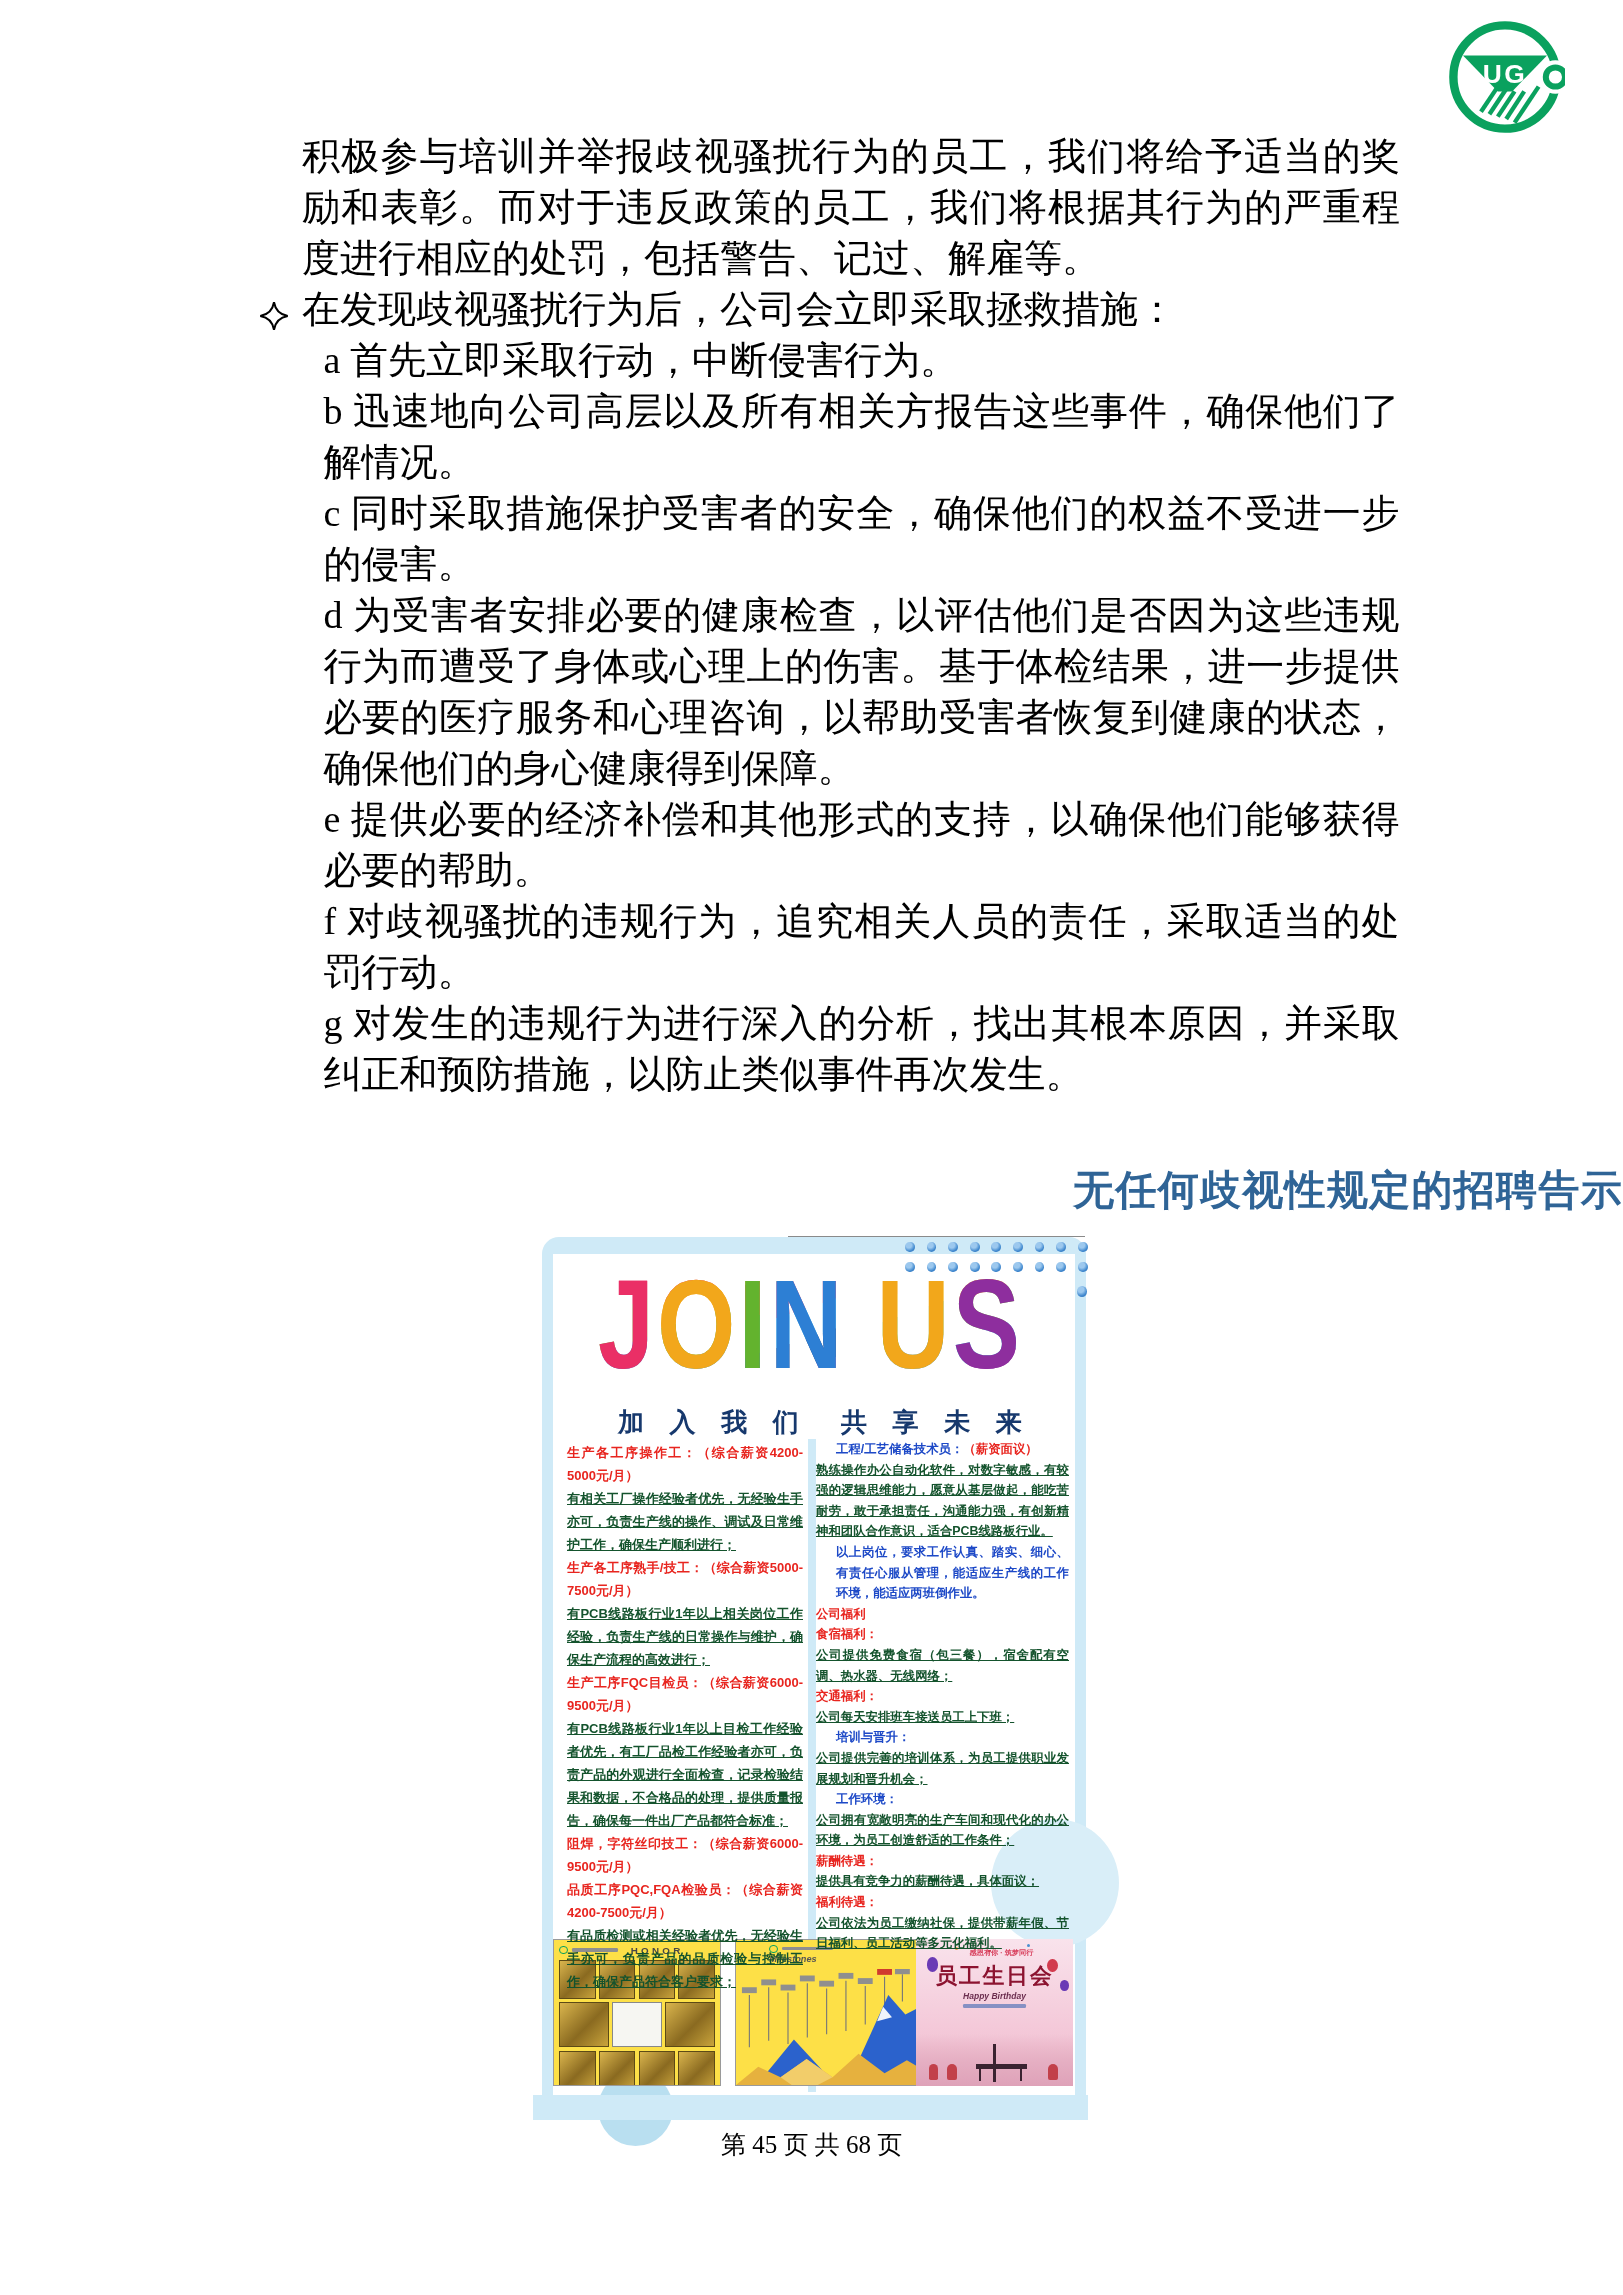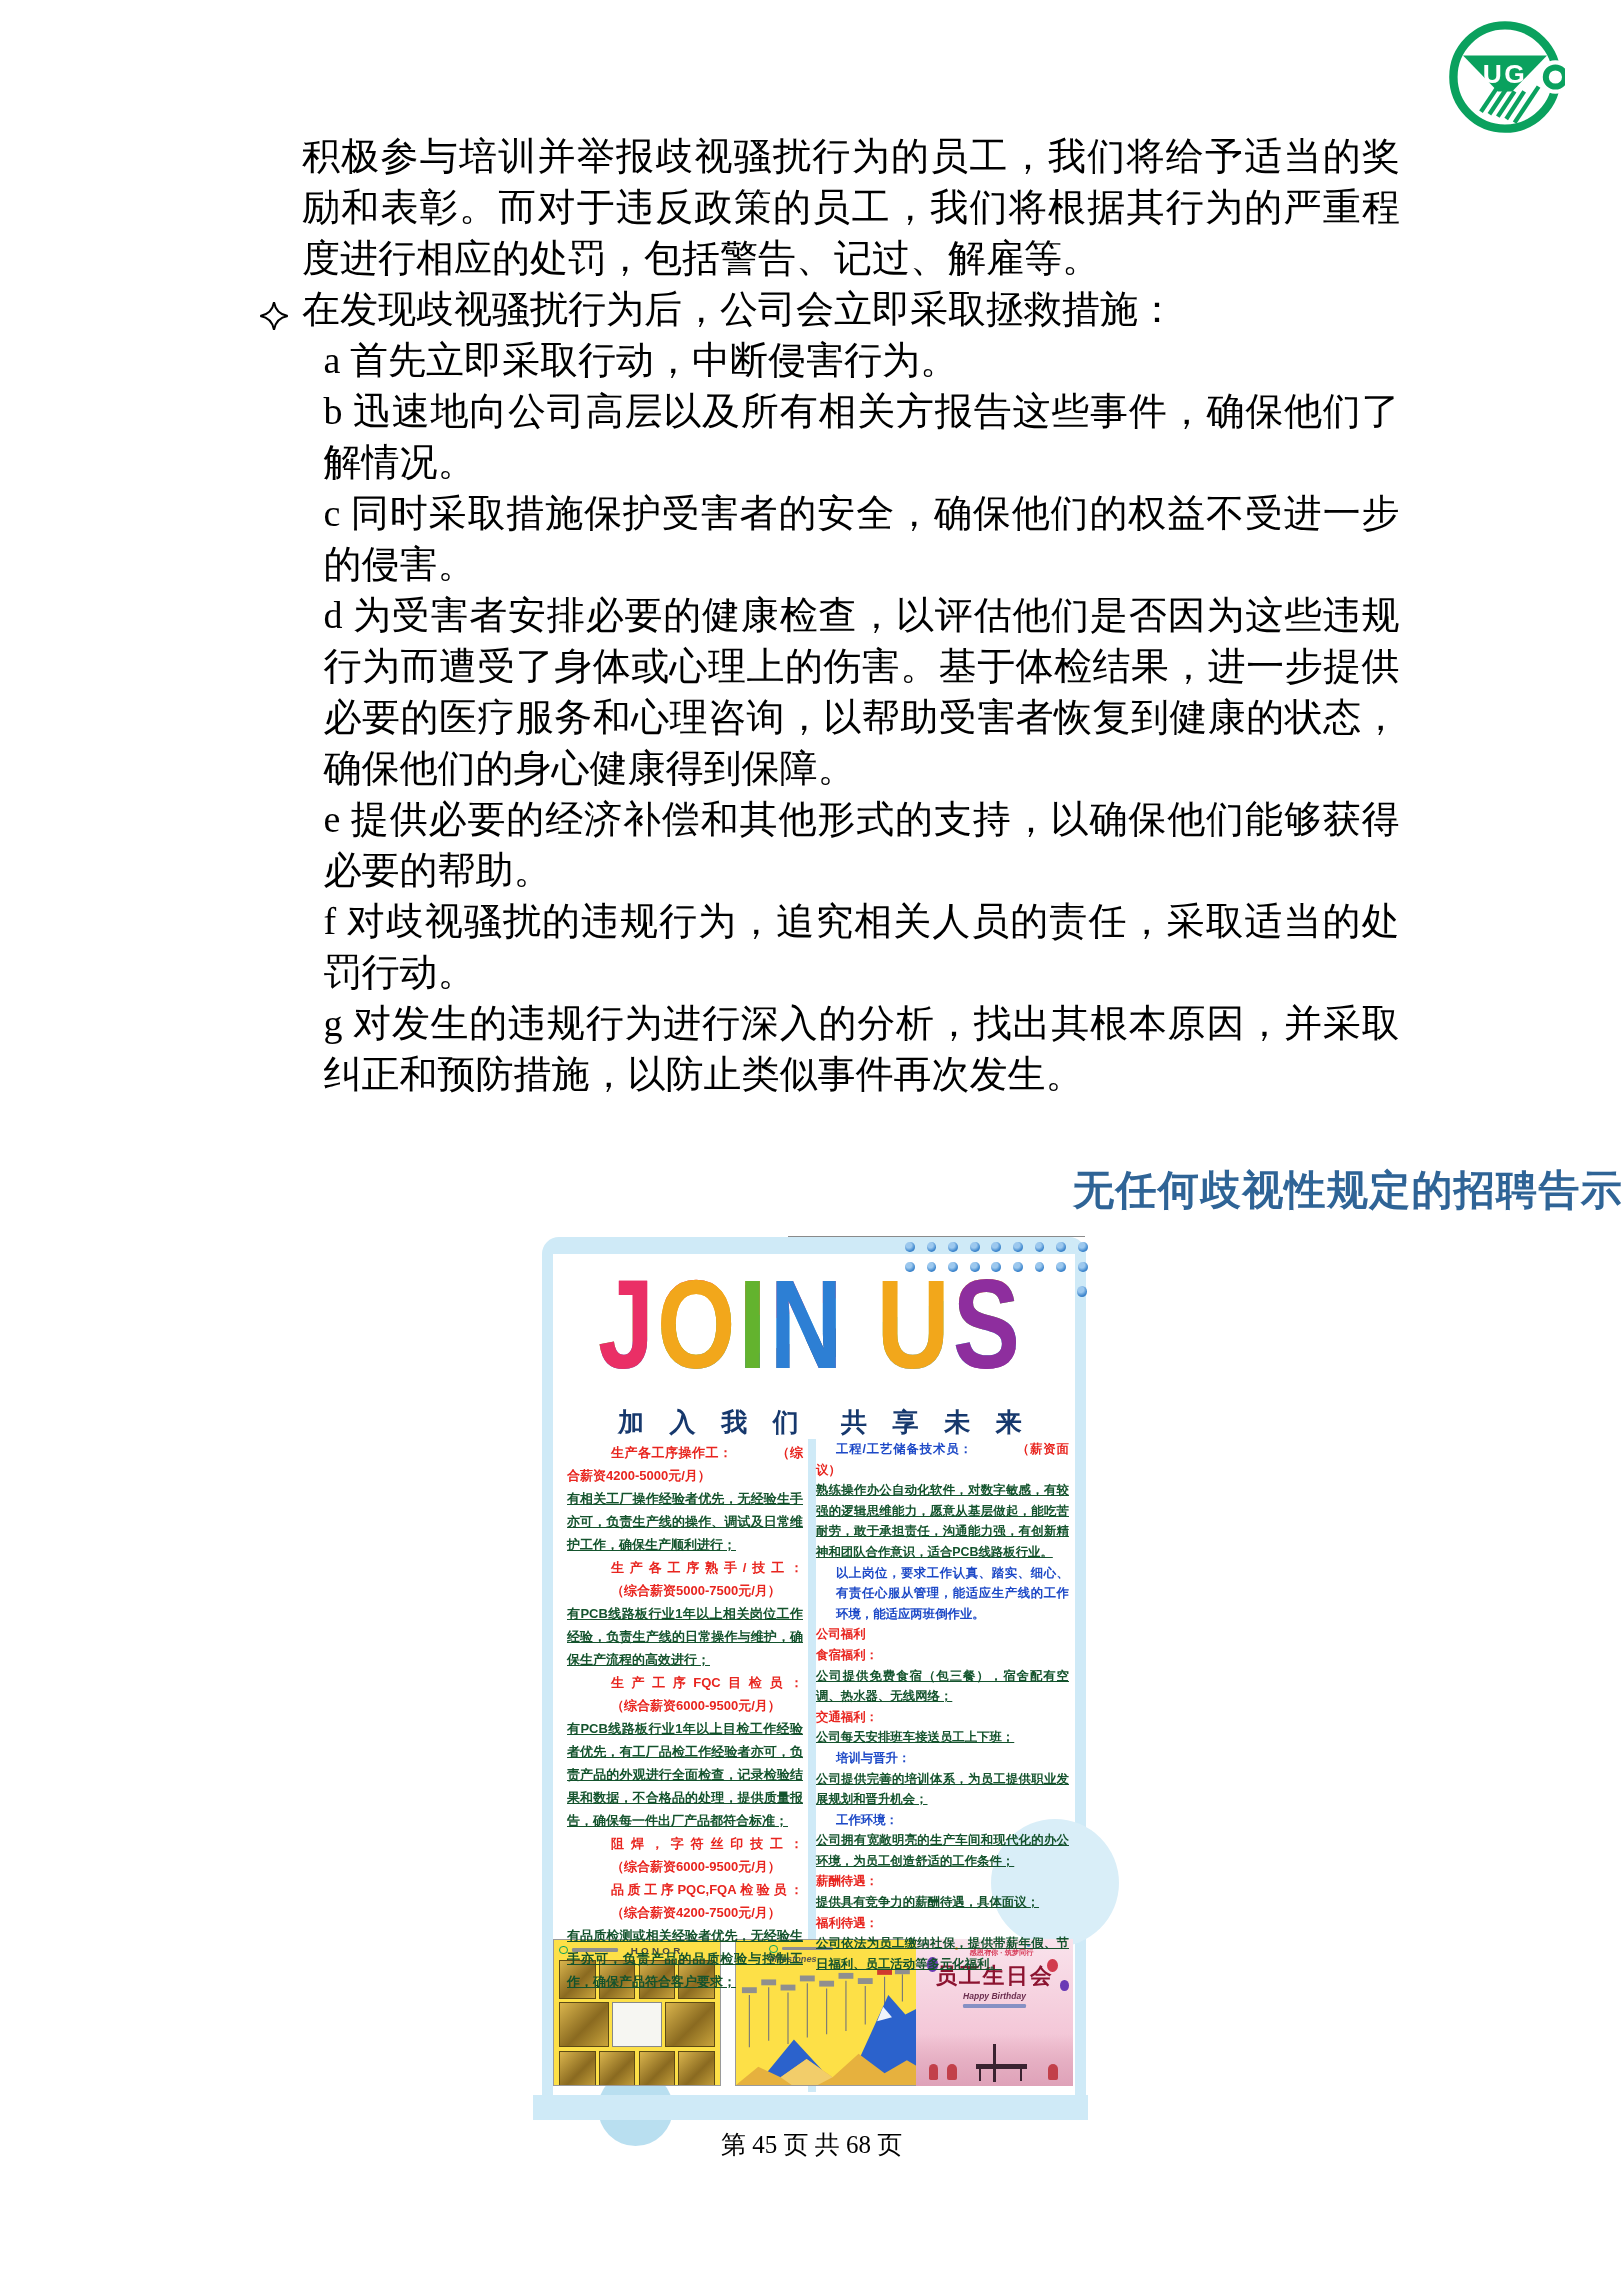--- a/index.html
+++ b/index.html
@@ -62,21 +62,21 @@
     .joinus span:nth-child(7){background-image:linear-gradient(165deg,#f2a71b 0 30%,#63b32e 30% 52%,#29b6d8 52% 70%,#8e2e9e 70% 100%);}
   }
   .poster-subtitle{position:absolute;left:0;top:161px;width:100%;margin:14px;text-align:center;
           font-size:26px;font-weight:bold;color:#16386d;letter-spacing:9.2px;white-space:pre;}
 
   .jobs-col{position:absolute;left:34px;top:211px;width:236px;font-size:13px;line-height:23px;
             font-weight:bold;text-align:justify;z-index:2;}
   .right-col{position:absolute;left:283px;top:209px;width:253px;font-size:12.4px;line-height:20.6px;
             font-weight:bold;text-align:justify;z-index:2;}
   .jobs-col p,.right-col p{margin:0;}
-  .t-red{color:#e8251f;margin-left:44px;}
+  .t-red{color:#e8251f;}
   .t-blue{color:#1d49c7;padding-left:20px;}
   .t-black{color:#14532d;text-decoration:underline;}
 
   
   .photo{position:absolute;top:709px;height:147px;background:#fde047;border:0.7px solid #9a9a9a;
          box-sizing:border-box;overflow:hidden;}
   .photo.honor{left:20px;width:168px;}
   .photo.milestones{left:202px;width:184px;padding-left:28px;}
   .photo.birthday{left:383px;width:157px;border:none;
          background:linear-gradient(180deg,#f9e3ec 0,#f4c9d9 60%,#eebccd 100%);}

